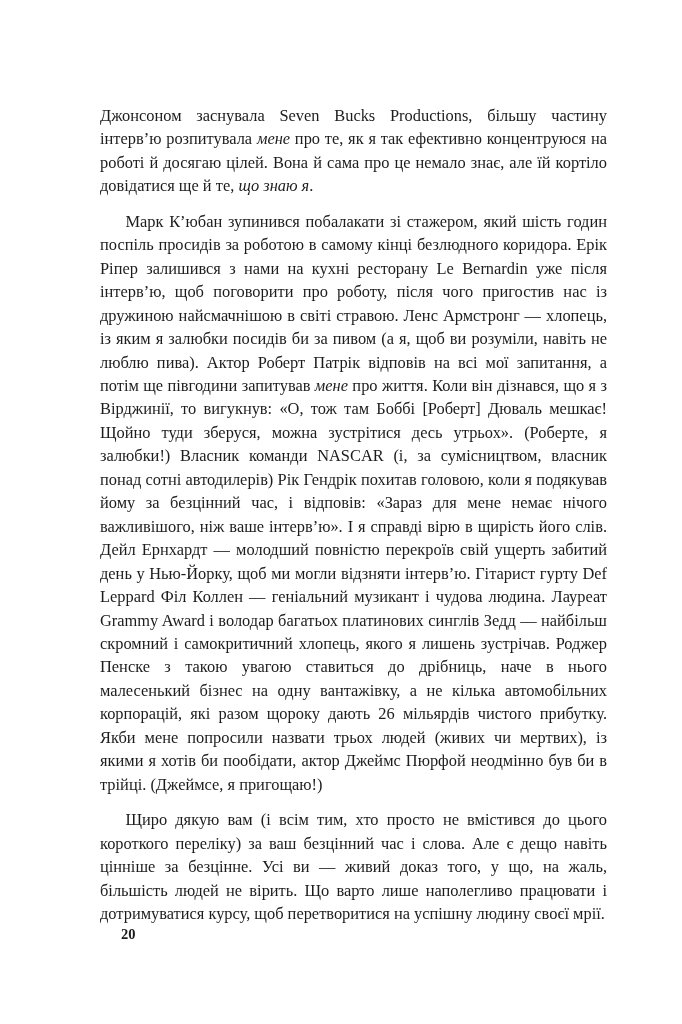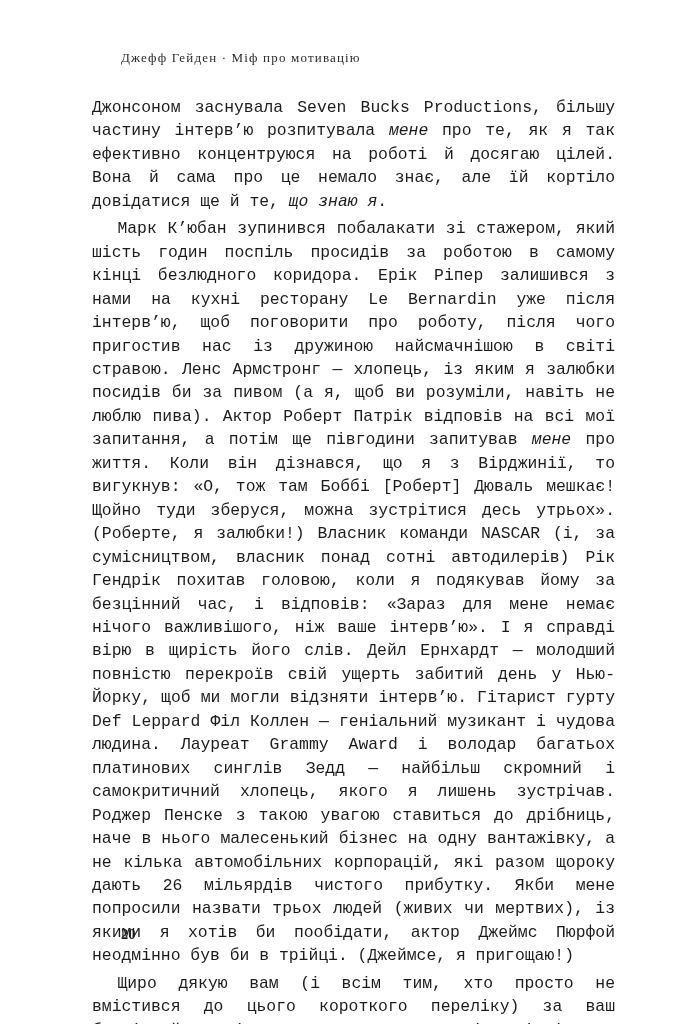--- a/index.html
+++ b/index.html
@@ -28,45 +28,41 @@
   .page-body {
     position: absolute;
     top: 92px;
     left: 88px;
     width: 531px;
     font-size: 16.4px;
     line-height: 23.45px;
     text-align: justify;
   }
   .page-body p {
-    margin: 4px;
+    margin: 12px;
     padding: 0;
-    font-family: Liberation Mono, monospace;
   }
   .page-body p.indent {
     text-indent: 1.55em;
   }
   .page-body em {
     font-style: italic;
   }
   .page-footer {
     position: absolute;
     top: 926px;
     left: 121px;
     font-size: 14.5px;
     font-weight: bold;
     color: #1c1c1c;
   }
 </style>
 </head>
 <body>
 
 <div class="page">
-  <div class="running-header">
-    <span>Джефф Гейден · Міф про мотивацію</span>
-  </div>
   <div class="page-body">
       <p class=""><span>Джонсоном заснувала Seven Bucks Productions, більшу частину інтерв’ю розпитувала </span><em>мене</em><span> про те, як я так ефективно концентруюся на роботі й досягаю цілей. Вона й сама про це немало знає, але їй кортіло довідатися ще й те, </span><em>що знаю я</em><span>.</span></p>
       <p class="indent"><span>Марк К’юбан зупинився побалакати зі стажером, який шість годин поспіль просидів за роботою в самому кінці безлюдного коридора. Ерік Ріпер залишився з нами на кухні ресторану Le Bernardin уже після інтерв’ю, щоб поговорити про роботу, після чого пригостив нас із дружиною найсмачнішою в світі стравою. Ленс Армстронг — хлопець, із яким я залюбки посидів би за пивом (а я, щоб ви розуміли, навіть не люблю пива). Актор Роберт Патрік відповів на всі мої запитання, а потім ще півгодини запитував </span><em>мене</em><span> про життя. Коли він дізнався, що я з Вірджинії, то вигукнув: «О, тож там Боббі [Роберт] Дюваль мешкає! Щойно туди зберуся, можна зустрітися десь утрьох». (Роберте, я залюбки!) Власник команди NASCAR (і, за сумісництвом, власник понад сотні автодилерів) Рік Гендрік похитав головою, коли я подякував йому за безцінний час, і відповів: «Зараз для мене немає нічого важливішого, ніж ваше інтерв’ю». І я справді вірю в щирість його слів. Дейл Ернхардт — молодший повністю перекроїв свій ущерть забитий день у Нью-Йорку, щоб ми могли відзняти інтерв’ю. Гітарист гурту Def Leppard Філ Коллен — геніальний музикант і чудова людина. Лауреат Grammy Award і володар багатьох платинових синглів Зедд — найбільш скромний і самокритичний хлопець, якого я лишень зустрічав. Роджер Пенске з такою увагою ставиться до дрібниць, наче в нього малесенький бізнес на одну вантажівку, а не кілька автомобільних корпорацій, які разом щороку дають 26 мільярдів чистого прибутку. Якби мене попросили назвати трьох людей (живих чи мертвих), із якими я хотів би пообідати, актор Джеймс Пюрфой неодмінно був би в трійці. (Джеймсе, я пригощаю!)</span></p>
       <p class="indent"><span>Щиро дякую вам (і всім тим, хто просто не вмістився до цього короткого переліку) за ваш безцінний час і слова. Але є дещо навіть цінніше за безцінне. Усі ви — живий доказ того, у що, на жаль, більшість людей не вірить. Що варто лише наполегливо працювати і дотримуватися курсу, щоб перетворитися на успішну людину своєї мрії.</span></p>
     </div>
   <div class="page-footer">20</div>
 </div>
 
 </body></html>

